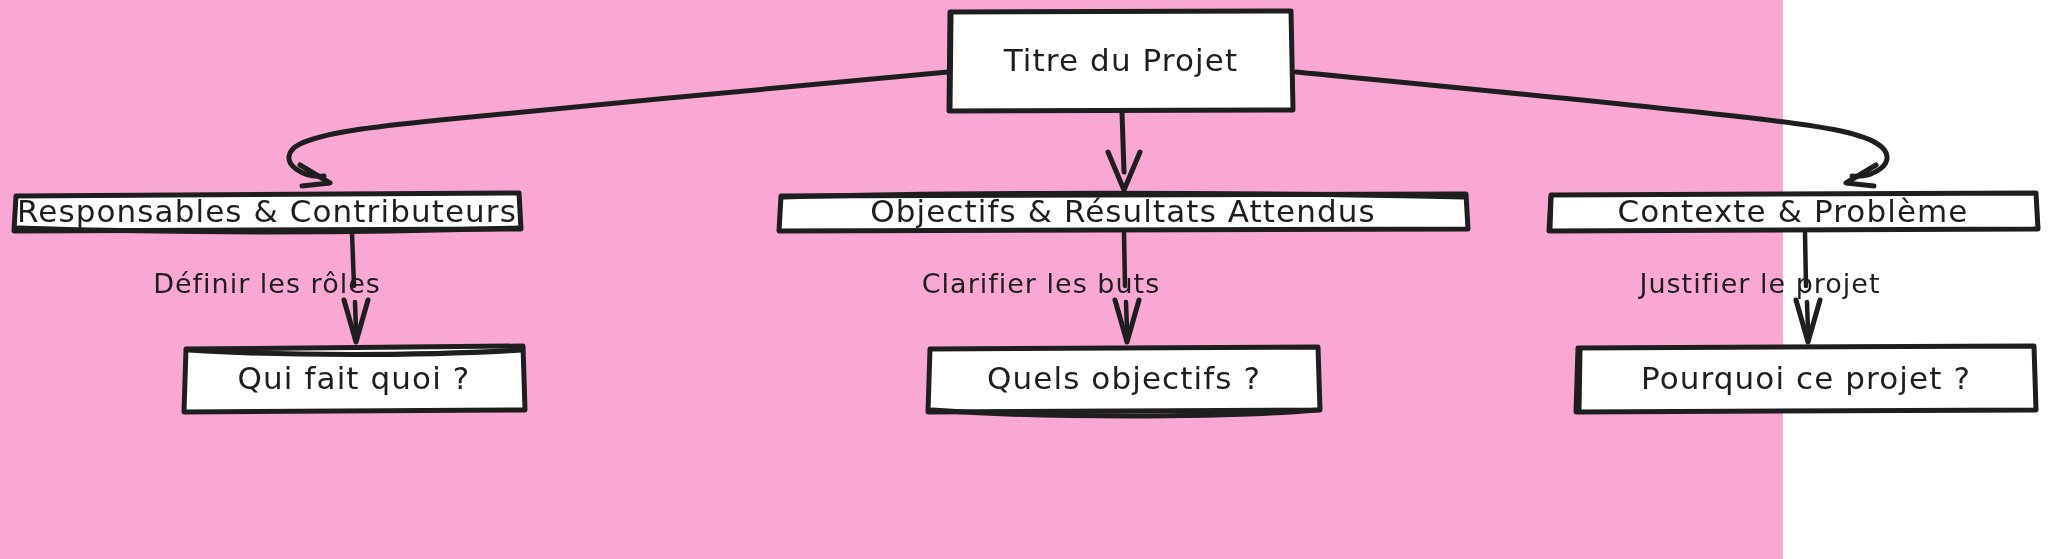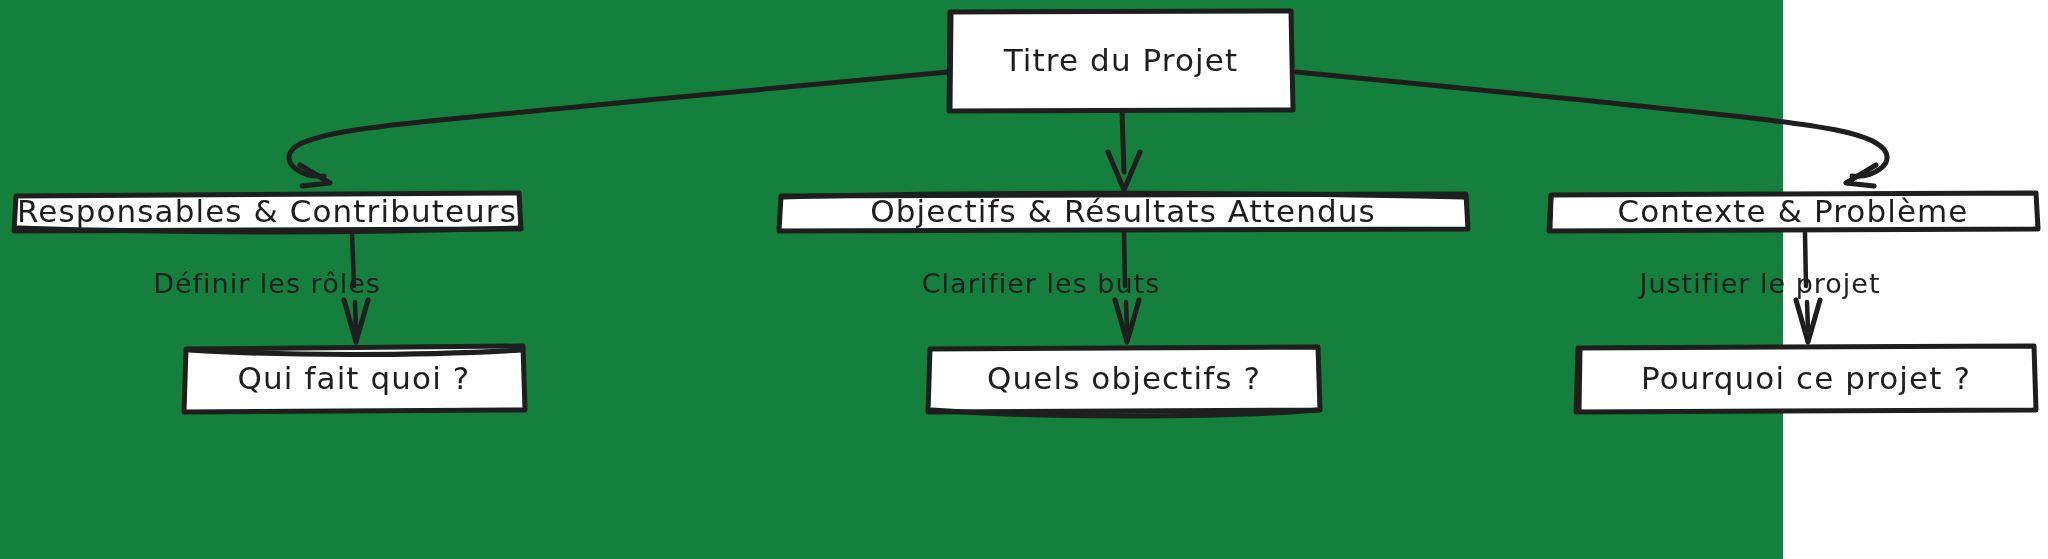--- a/index.html
+++ b/index.html
@@ -11,21 +11,21 @@
   body {
     width: 2048px;
     height: 559px;
     overflow: hidden;
     font-family: "DejaVu Sans", sans-serif;
   }
   #diagram-root {
     position: relative;
     width: 1783px;
     height: 559px;
-    background: #15803d;
+    background: #f9a8d4;
   }
   svg#flowchart {
     display: block;
     width: 2048px;
     height: 559px;
   }
   .node-shape {
     fill: #ffffff;
     stroke: #1e1e1e;
     stroke-width: 5;

